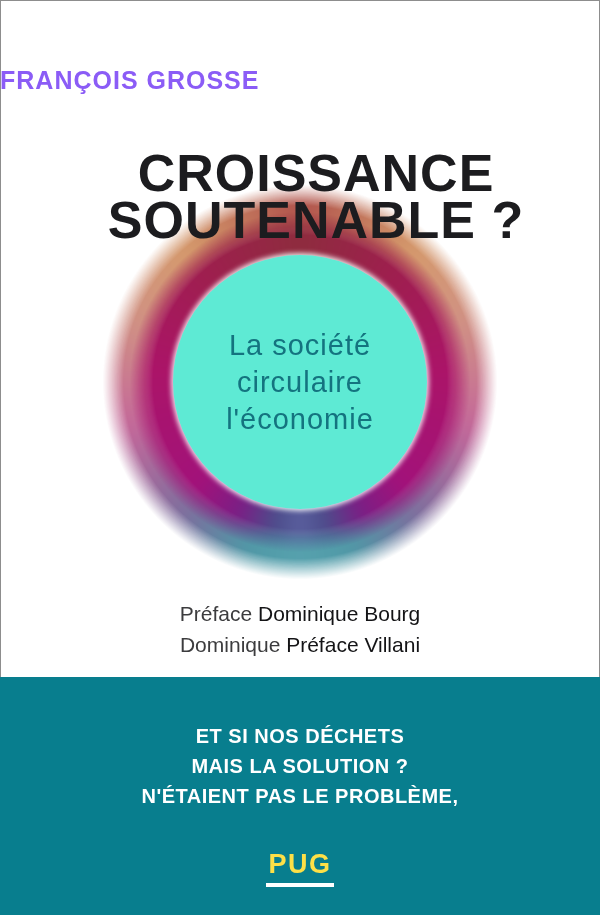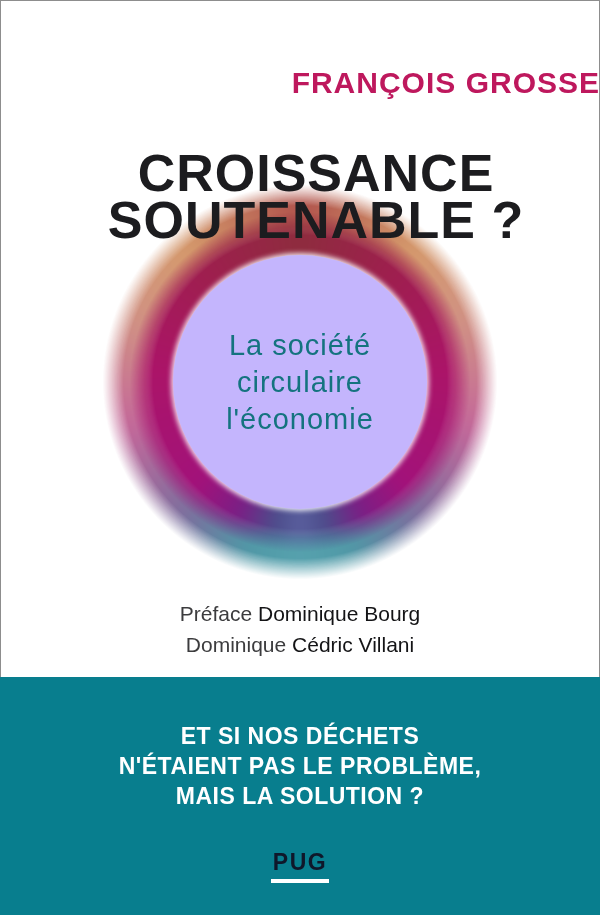--- a/index.html
+++ b/index.html
@@ -3,22 +3,22 @@
 <meta charset="utf-8">
 <style>
   html,body{margin:0;padding:0;background:#fff;}
   .cover{
     position:relative;width:600px;height:915px;overflow:hidden;background:#ffffff;
     font-family:"Liberation Sans",sans-serif;
     box-shadow:inset 0 0 0 1px rgba(80,80,80,.65);
   }
   .author{
     position:absolute;top:66px;left:0;width:100%;
-    text-align:right;font-size:30px;font-weight:700;letter-spacing:1px;
-    color:#be185d;
+    text-align:left;font-size:25px;font-weight:700;letter-spacing:1px;
+    color:#8b5cf6;
   }
   .title{
     position:absolute;top:134px;left:0;width:100%;margin:16px;
     text-align:center;font-size:52px;font-weight:700;line-height:47px;
     letter-spacing:1px;color:#1c1c1f;z-index:5;
   }
   .ring-wrap{position:absolute;left:90px;top:172px;width:420px;height:420px;z-index:1;}
   .ring{position:absolute;inset:0;border-radius:50%;}
   .ring-outer{
     background:conic-gradient(from 0deg at 50% 50%,
@@ -32,44 +32,44 @@
   .ring-inner{
     background:conic-gradient(from 0deg at 50% 50%,
       #8e2c3e 0deg,#9e1f4e 40deg,#ab1468 85deg,#a2127a 135deg,
       #7a1f85 155deg,#4c4d8b 170deg,#5a5f9e 180deg,#4c4d8b 190deg,
       #7a1f85 205deg,#a2127a 225deg,#ab1468 275deg,#9e1f4e 320deg,#8e2c3e 360deg);
     -webkit-mask:radial-gradient(closest-side,#000 0%,#000 70%,transparent 81%);
     mask:radial-gradient(closest-side,#000 0%,#000 70%,transparent 81%);
     filter:blur(7px);
   }
   .inner-circle{
-    position:absolute;inset:83px;border-radius:50%;background:#c4b5fd;
+    position:absolute;inset:83px;border-radius:50%;background:#5eead4;
     box-shadow:0 0 5px 2px rgba(255,255,255,.85);
     display:flex;align-items:center;justify-content:center;
   }
   .subtitle{
     text-align:center;font-size:29px;line-height:37px;letter-spacing:1px;
     color:#14737f;font-weight:400;
   }
   .credits{
     position:absolute;top:598px;left:0;width:100%;
     text-align:center;font-size:21px;line-height:31px;color:#3c3c3e;z-index:5;
   }
   .credits b{color:#141416;font-weight:400;}
   .banner{
     position:absolute;left:0;top:677px;width:600px;height:238px;
     background:#087e8e;z-index:4;
   }
   .tagline{
     padding-top:44px;text-align:center;color:#ffffff;
-    font-size:23px;font-weight:700;line-height:30px;letter-spacing:.5px;
+    font-size:20px;font-weight:700;line-height:30px;letter-spacing:.5px;
   }
   .pug{position:absolute;top:172px;left:0;width:100%;text-align:center;}
   .pug-inner{
-    display:inline-block;color:#0f172a;font-size:23px;font-weight:700;
+    display:inline-block;color:#fde047;font-size:27px;font-weight:700;
     letter-spacing:1.5px;border-bottom:4px solid #ffffff;padding:0 2px 3px;
   }
 </style>
 </head>
 <body>
 
 <div class="cover">
 
   <div class="author">FRANÇOIS GROSSE</div>
 
@@ -90,28 +90,28 @@
     </div>
   </div>
 
   <div class="credits">
     <div>
       <span>Préface</span>
       <b>Dominique Bourg</b>
     </div>
     <div>
       <span>Dominique</span>
-      <b>Cédric Villani</b>
+      <b>Préface Villani</b>
     </div>
   </div>
 
   <div class="banner">
     <div class="tagline">
       <div>ET SI NOS DÉCHETS</div>
+      <div>MAIS LA SOLUTION ?</div>
       <div>N'ÉTAIENT PAS LE PROBLÈME,</div>
-      <div>MAIS LA SOLUTION ?</div>
     </div>
     <div class="pug">
       <span class="pug-inner">PUG</span>
     </div>
   </div>
 
 </div>
 
 </body></html>

